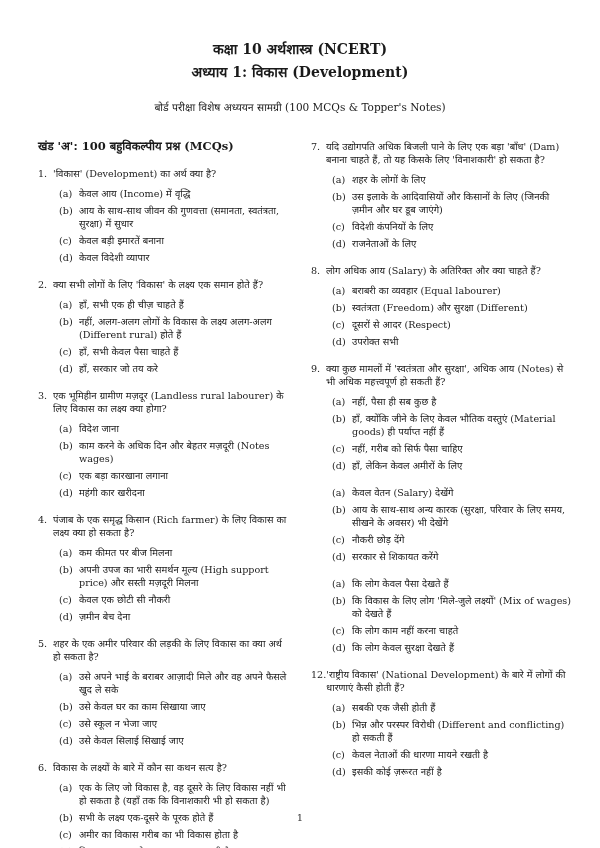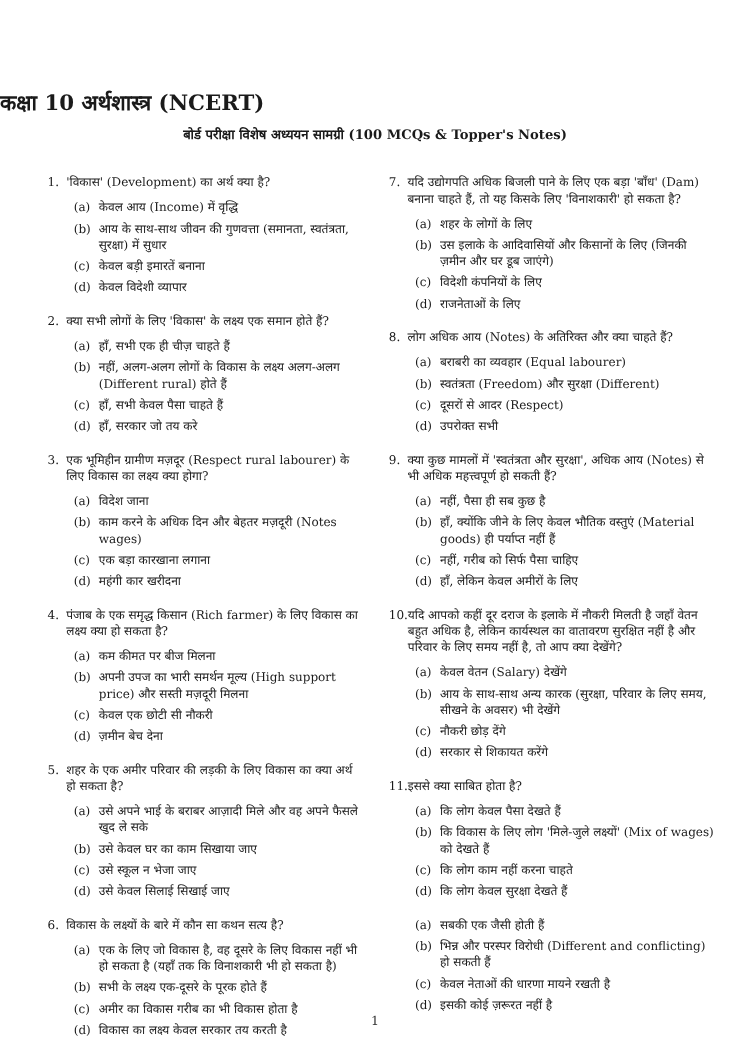--- a/index.html
+++ b/index.html
@@ -3,25 +3,25 @@
 <meta charset="utf-8">
 <style>
   html, body { margin: 0; padding: 0; background: #ffffff; }
   body {
     width: 600px; height: 848px; position: relative; overflow: hidden;
     font-family: "DejaVu Serif", "Liberation Serif", serif;
     color: #1a1a1a;
   }
   .title {
     position: absolute; left: 0; right: 0; top: 38px;
-    text-align: left; font-weight: bold; font-size: 17px; line-height: 23px; margin-top: 34px;
+    text-align: center; font-weight: bold; font-size: 14px; line-height: 23px;
   }
   .subtitle {
     position: absolute; left: 0; right: 0; top: 100px;
-    text-align: center; font-weight: bold; font-size: 10.5px;
+    text-align: center; font-weight: normal; font-size: 10.5px;
   }
   .col {
     position: absolute; top: 140px; font-size: 9.6px; line-height: 13px;
   }
   .col.left { left: 38px; width: 254px; }
   .col.right { left: 311px; width: 260px; }
   .section-title {
     font-weight: bold; font-size: 11.5px; margin: 0 0 14px 0;
   }
   .q { margin-bottom: 14px; }
@@ -35,25 +35,27 @@
   .page-num {
     position: absolute; left: 0; right: 0; top: 812px;
     text-align: center; font-size: 10px; color: #333;
   }
 </style>
 </head>
 <body>
 
 <div class="title">
   <div>कक्षा 10 अर्थशास्त्र (NCERT)</div>
+  <div>अध्याय 1: विकास (Development)</div>
 </div>
 
 <div class="subtitle">बोर्ड परीक्षा विशेष अध्ययन सामग्री (100 MCQs &amp; Topper's Notes)</div>
 
 <div class="col left">
+  <div class="section-title">खंड 'अ': 100 बहुविकल्पीय प्रश्न (MCQs)</div>
   <div id="left-qs">
       <div class="q">
         <div class="q-text">
           <span class="q-num">1.</span>
           <span class="q-body">'विकास' (Development) का अर्थ क्या है?</span>
         </div>
         <div class="opts">
           <div class="opt">
             <span class="opt-label">(a)</span>
             <span class="opt-text">केवल आय (Income) में वृद्धि</span>
@@ -92,21 +94,21 @@
           </div>
           <div class="opt">
             <span class="opt-label">(d)</span>
             <span class="opt-text">हाँ, सरकार जो तय करे</span>
           </div>
         </div>
       </div>
       <div class="q">
         <div class="q-text">
           <span class="q-num">3.</span>
-          <span class="q-body">एक भूमिहीन ग्रामीण मज़दूर (Respect rural labourer) के लिए विकास का लक्ष्य क्या होगा?</span>
+          <span class="q-body">एक भूमिहीन ग्रामीण मज़दूर (Landless rural labourer) के लिए विकास का लक्ष्य क्या होगा?</span>
         </div>
         <div class="opts">
           <div class="opt">
             <span class="opt-label">(a)</span>
             <span class="opt-text">विदेश जाना</span>
           </div>
           <div class="opt">
             <span class="opt-label">(b)</span>
             <span class="opt-text">काम करने के अधिक दिन और बेहतर मज़दूरी (Notes wages)</span>
           </div>
@@ -217,21 +219,21 @@
           </div>
           <div class="opt">
             <span class="opt-label">(d)</span>
             <span class="opt-text">राजनेताओं के लिए</span>
           </div>
         </div>
       </div>
       <div class="q">
         <div class="q-text">
           <span class="q-num">8.</span>
-          <span class="q-body">लोग अधिक आय (Notes) के अतिरिक्त और क्या चाहते हैं?</span>
+          <span class="q-body">लोग अधिक आय (Salary) के अतिरिक्त और क्या चाहते हैं?</span>
         </div>
         <div class="opts">
           <div class="opt">
             <span class="opt-label">(a)</span>
             <span class="opt-text">बराबरी का व्यवहार (Equal labourer)</span>
           </div>
           <div class="opt">
             <span class="opt-label">(b)</span>
             <span class="opt-text">स्वतंत्रता (Freedom) और सुरक्षा (Different)</span>
           </div>
@@ -263,68 +265,64 @@
             <span class="opt-label">(c)</span>
             <span class="opt-text">नहीं, गरीब को सिर्फ पैसा चाहिए</span>
           </div>
           <div class="opt">
             <span class="opt-label">(d)</span>
             <span class="opt-text">हाँ, लेकिन केवल अमीरों के लिए</span>
           </div>
         </div>
       </div>
       <div class="q">
-        <div class="q-text">
-          <span class="q-num">10.</span>
-          <span class="q-body">यदि आपको कहीं दूर दराज के इलाके में नौकरी मिलती है जहाँ वेतन बहुत अधिक है, लेकिन कार्यस्थल का वातावरण सुरक्षित नहीं है और परिवार के लिए समय नहीं है, तो आप क्या देखेंगे?</span>
-        </div>
         <div class="opts">
           <div class="opt">
             <span class="opt-label">(a)</span>
             <span class="opt-text">केवल वेतन (Salary) देखेंगे</span>
           </div>
           <div class="opt">
             <span class="opt-label">(b)</span>
             <span class="opt-text">आय के साथ-साथ अन्य कारक (सुरक्षा, परिवार के लिए समय, सीखने के अवसर) भी देखेंगे</span>
           </div>
           <div class="opt">
             <span class="opt-label">(c)</span>
             <span class="opt-text">नौकरी छोड़ देंगे</span>
           </div>
           <div class="opt">
             <span class="opt-label">(d)</span>
             <span class="opt-text">सरकार से शिकायत करेंगे</span>
           </div>
         </div>
       </div>
       <div class="q">
-        <div class="q-text">
-          <span class="q-num">11.</span>
-          <span class="q-body">इससे क्या साबित होता है?</span>
-        </div>
         <div class="opts">
           <div class="opt">
             <span class="opt-label">(a)</span>
             <span class="opt-text">कि लोग केवल पैसा देखते हैं</span>
           </div>
           <div class="opt">
             <span class="opt-label">(b)</span>
             <span class="opt-text">कि विकास के लिए लोग 'मिले-जुले लक्ष्यों' (Mix of wages) को देखते हैं</span>
           </div>
           <div class="opt">
             <span class="opt-label">(c)</span>
             <span class="opt-text">कि लोग काम नहीं करना चाहते</span>
           </div>
           <div class="opt">
             <span class="opt-label">(d)</span>
             <span class="opt-text">कि लोग केवल सुरक्षा देखते हैं</span>
           </div>
         </div>
       </div>
       <div class="q">
+        <div class="q-text">
+          <span class="q-num">12.</span>
+          <span class="q-body">'राष्ट्रीय विकास' (National Development) के बारे में लोगों की धारणाएं कैसी होती हैं?</span>
+        </div>
         <div class="opts">
           <div class="opt">
             <span class="opt-label">(a)</span>
             <span class="opt-text">सबकी एक जैसी होती हैं</span>
           </div>
           <div class="opt">
             <span class="opt-label">(b)</span>
             <span class="opt-text">भिन्न और परस्पर विरोधी (Different and conflicting) हो सकती हैं</span>
           </div>
           <div class="opt">

